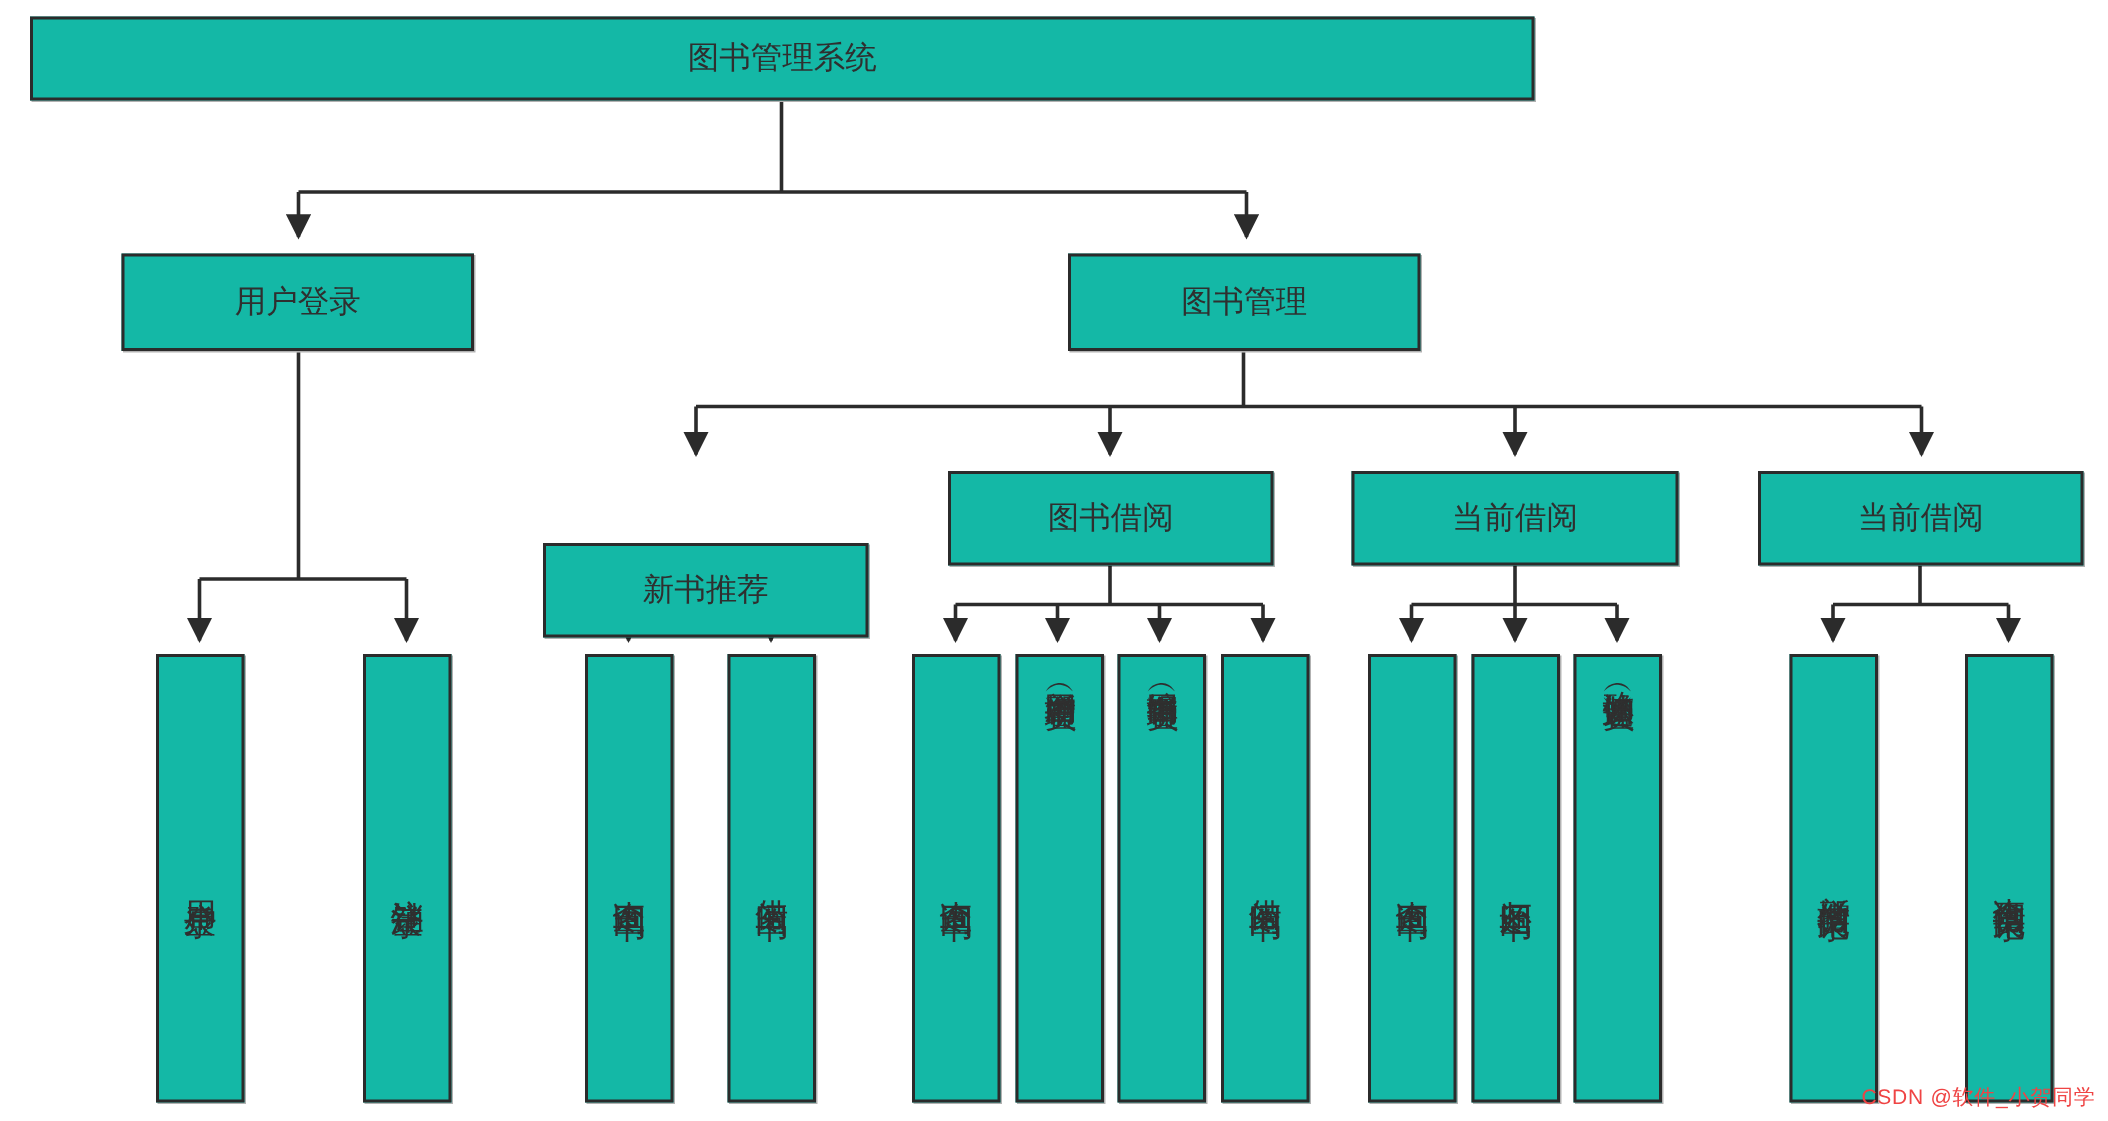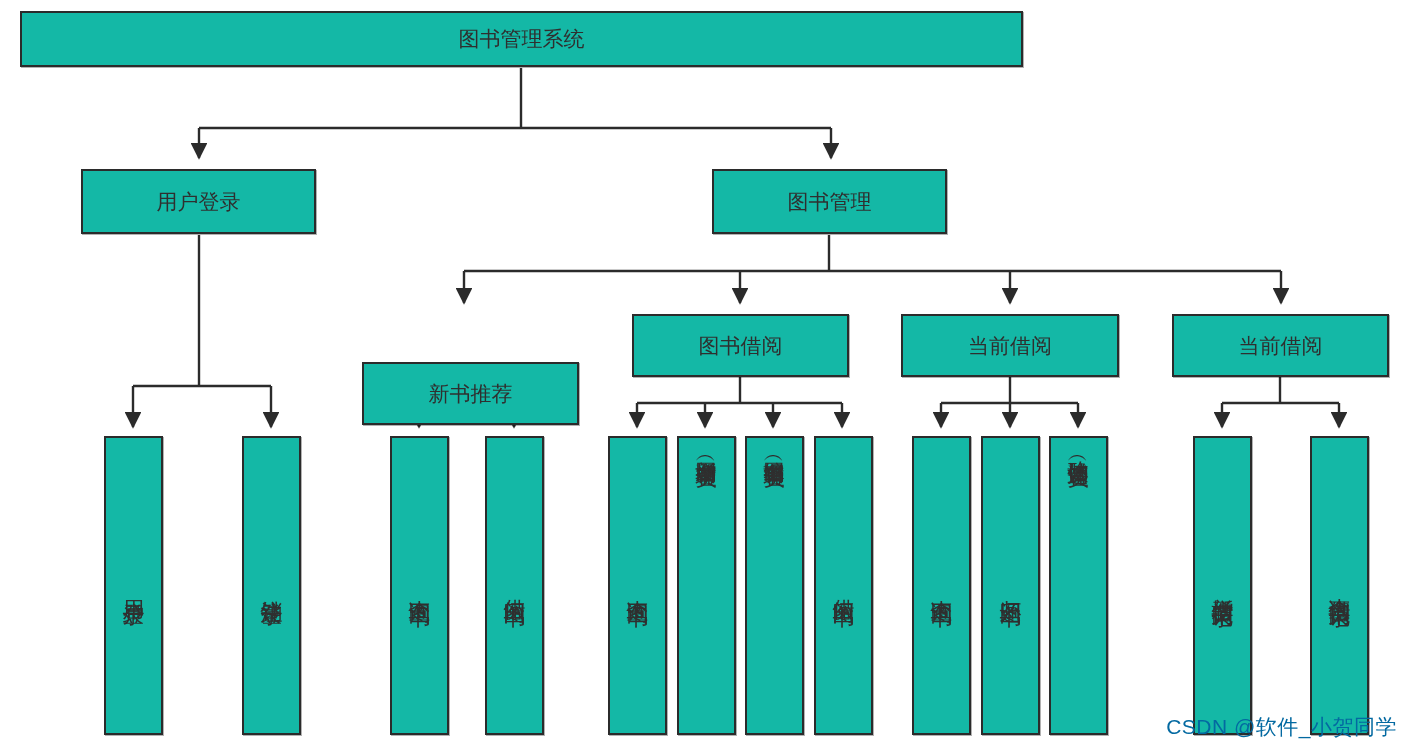--- a/index.html
+++ b/index.html
@@ -69,22 +69,22 @@
     font-size: 21px;
     letter-spacing: 1px;
   }
   .node.v.top-aligned {
     align-items: flex-start;
   }
   #watermark {
     position: absolute;
     right: 8px;
     bottom: 6px;
-    font-size: 21px;
-    color: #0369a1;
+    font-size: 14px;
+    color: #ef4444;
     letter-spacing: 0.5px;
     white-space: nowrap;
   }
 </style>
 </head>
 <body>
 
 <div id="diagram-root">
 
   <svg id="edge-layer" viewBox="0 0 1405 747" width="1405" height="747">

